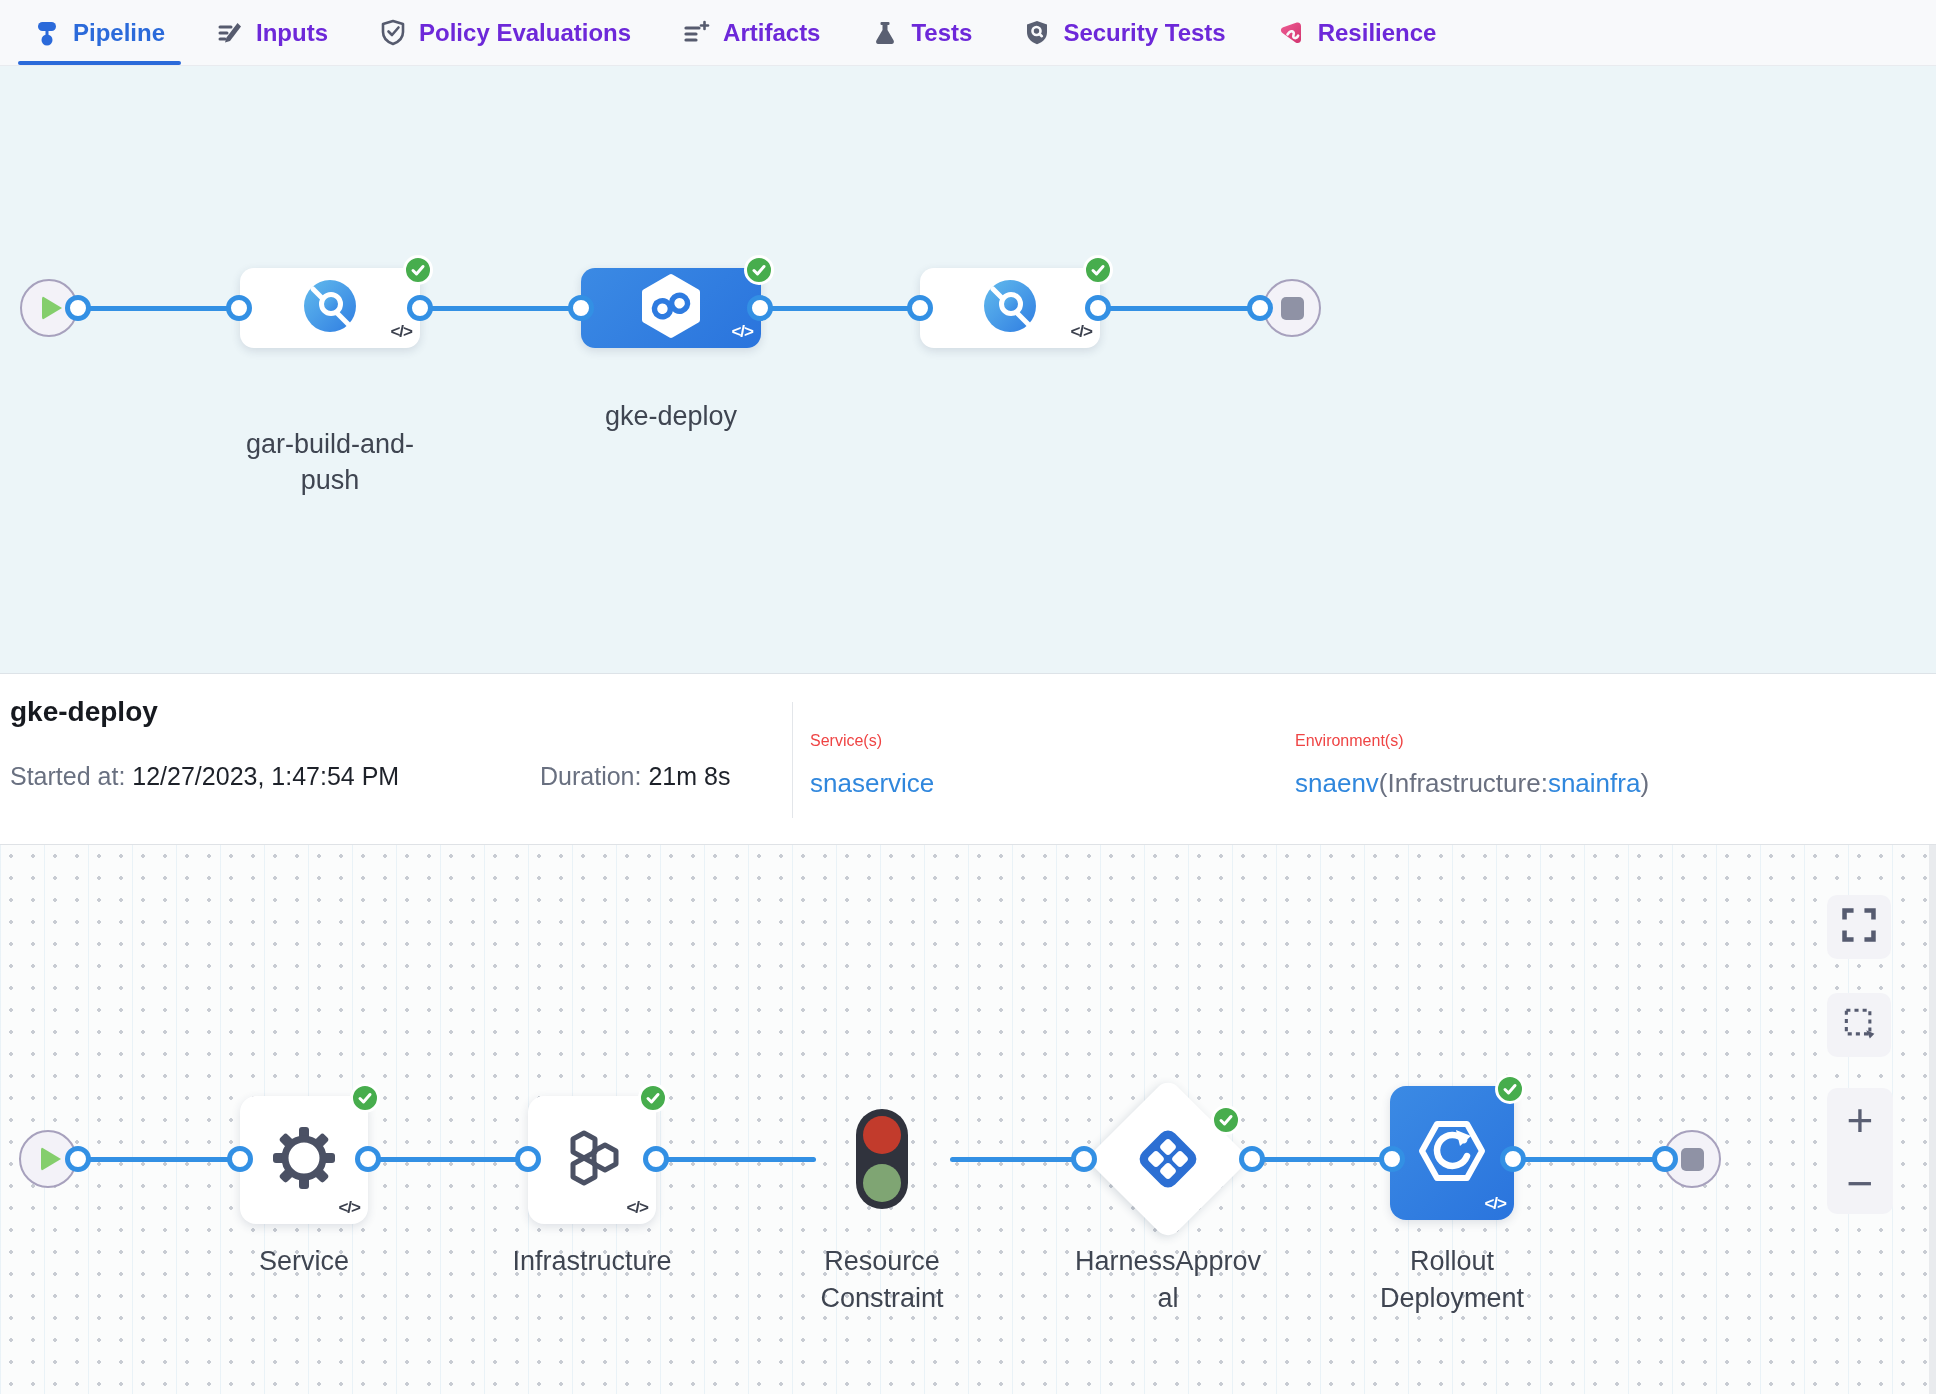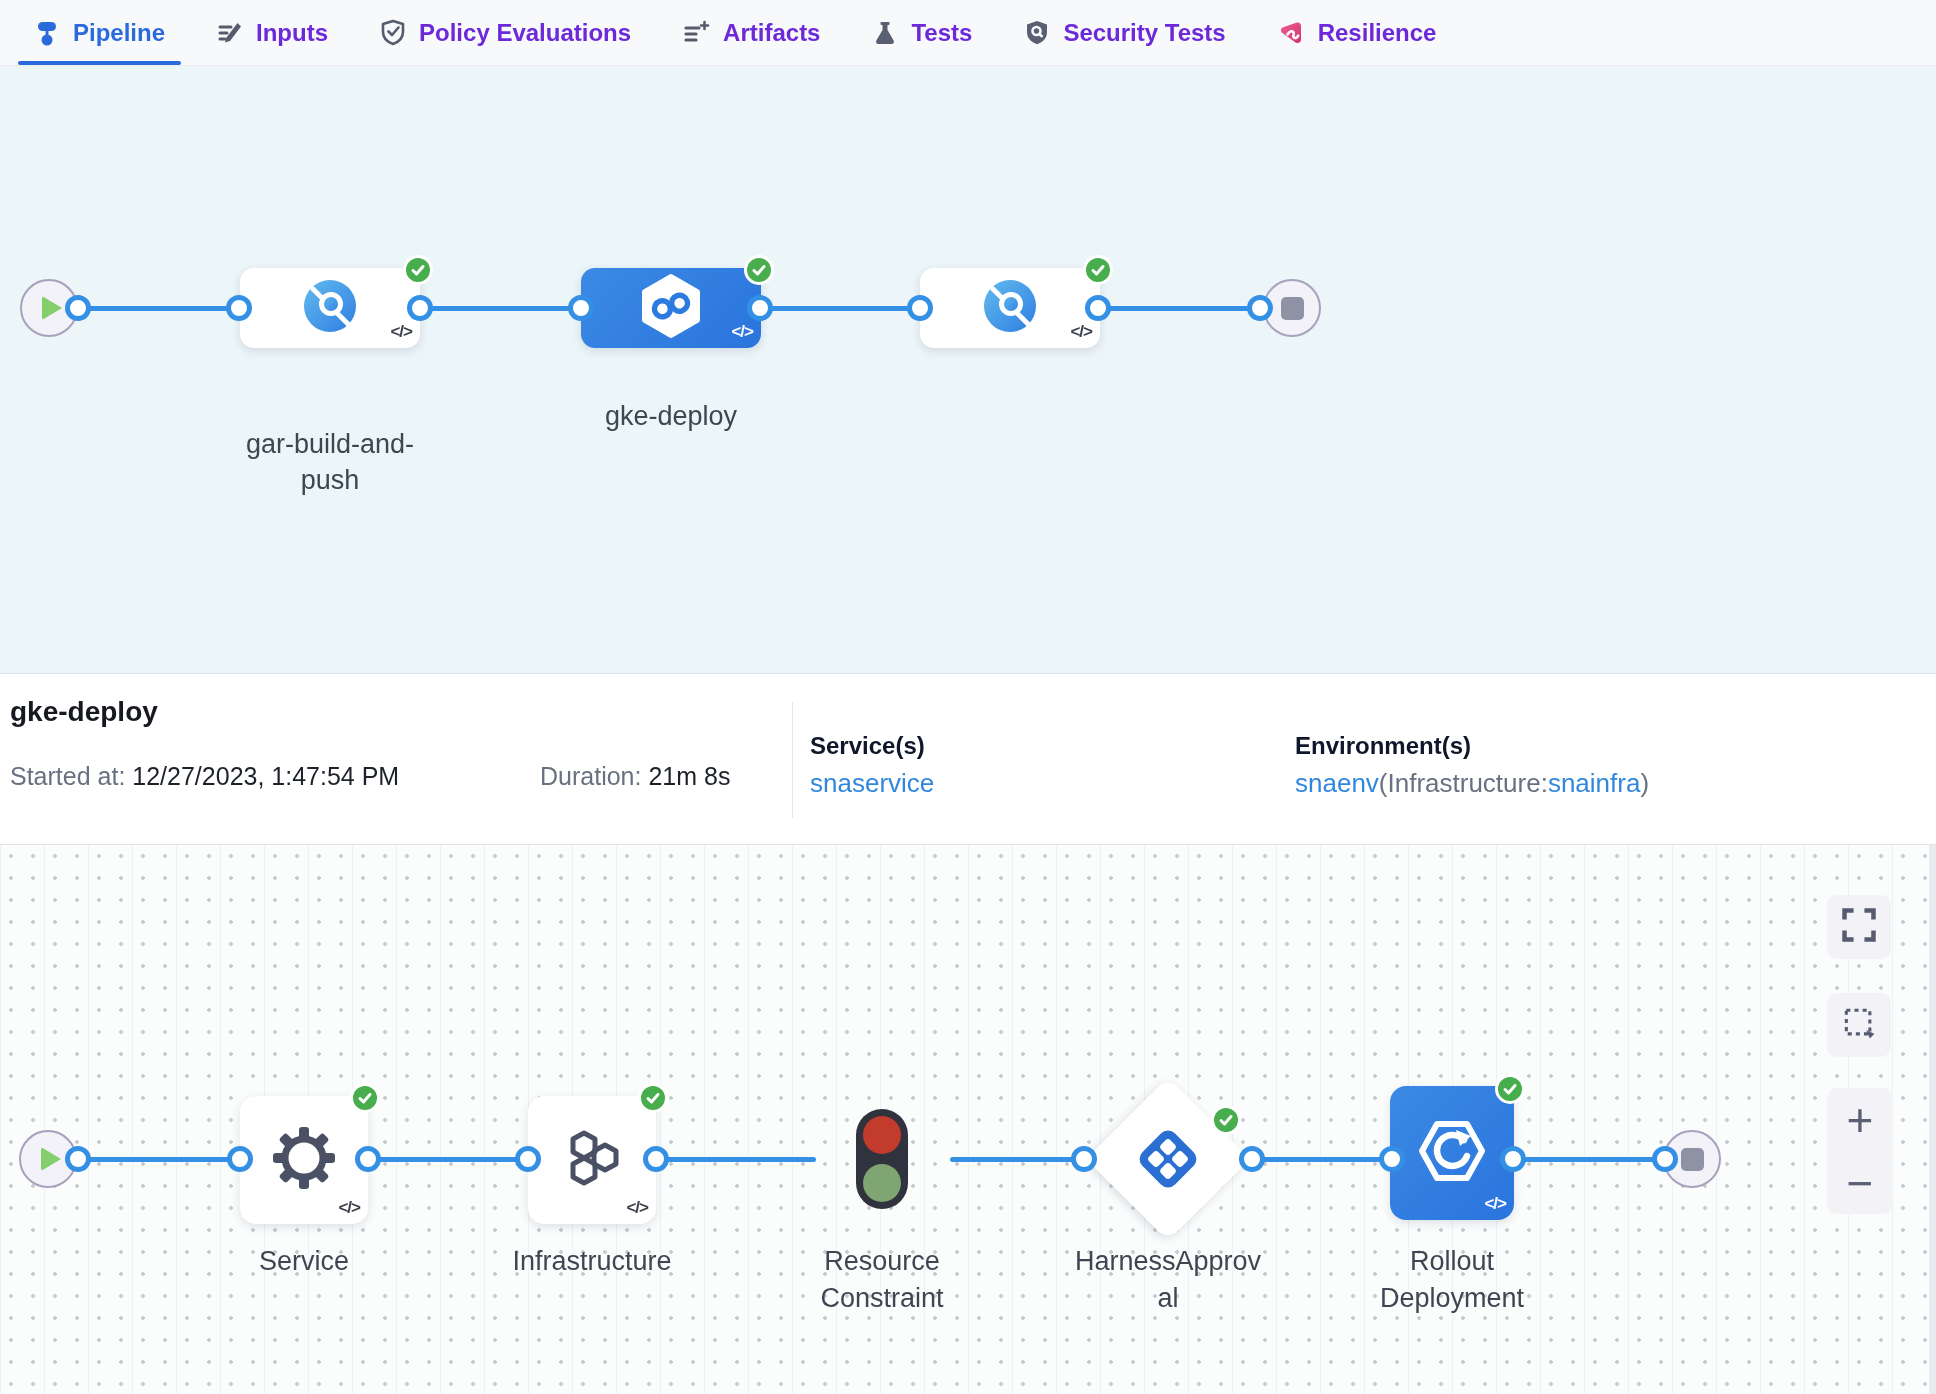--- a/index.html
+++ b/index.html
@@ -26,21 +26,21 @@
   .code-glyph { position:absolute; right:8px; bottom:6px; font-size:17px; font-weight:700; color:#3c414e; letter-spacing:-1px; }
   .code-glyph.white { color:#fff; }
   .stage-label { position:absolute; width:180px; text-align:center; font-size:27px; color:#3f4551; line-height:36px; }
 
   
   .infobar { position:absolute; left:0; top:674px; width:1936px; height:171px; background:#fff; border-bottom:1px solid #dfe2e6; }
   .info-title { position:absolute; left:10px; top:22px; font-size:28px; font-weight:700; color:#16191f; }
   .info-row { position:absolute; top:88px; font-size:25px; color:#697080; }
   .info-row b { color:#1d2129; font-weight:400; }
   .info-divider { position:absolute; left:792px; top:28px; width:1px; height:116px; background:#e3e6ea; }
-  .info-sec-label { position:absolute; top:58px; font-size:24px; font-weight:700; color:#0f172a; }
+  .info-sec-label { position:absolute; top:58px; font-size:16px; font-weight:400; color:#ef4444; }
   .info-sec-value { position:absolute; top:94px; font-size:26px; }
   .link { color:#3087dd; cursor:pointer; }
   .paren { color:#6a7080; }
 
   
   .canvas { position:absolute; left:0; top:845px; width:1936px; height:549px;
     background-color:#fbfcfc;
     background-image:
       repeating-linear-gradient(90deg, rgba(140,195,225,.16) 0 1px, transparent 1px 44px),
       radial-gradient(circle, #c8ccd3 1.6px, transparent 1.7px);

